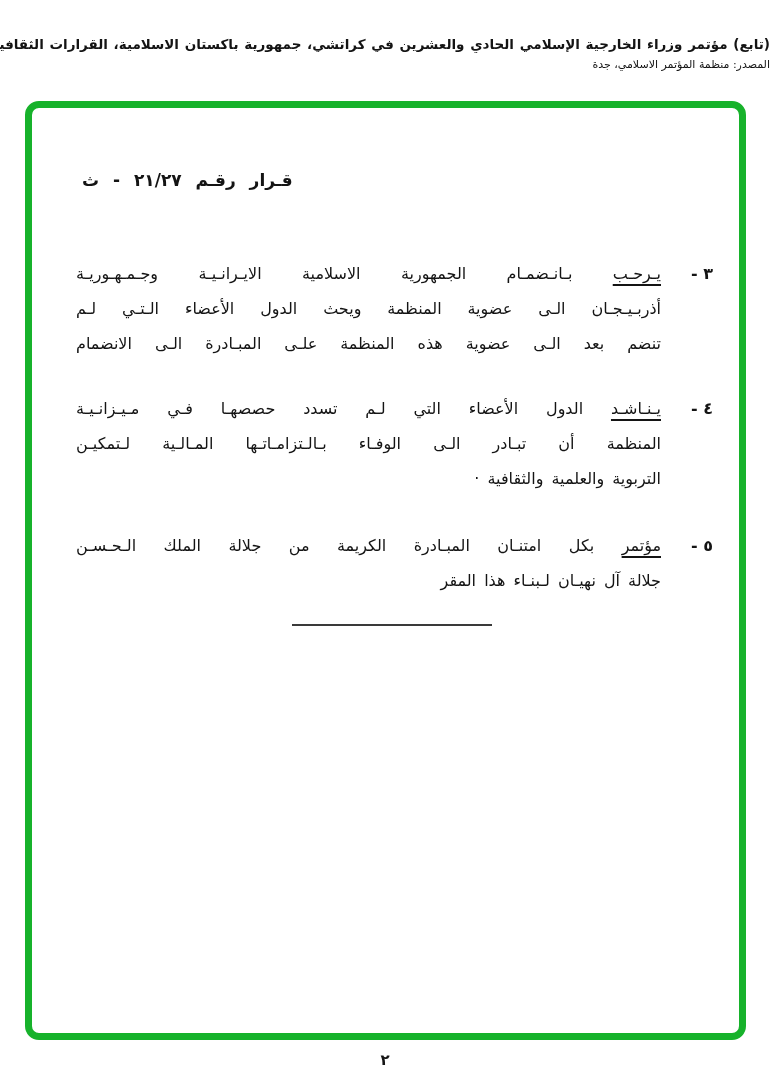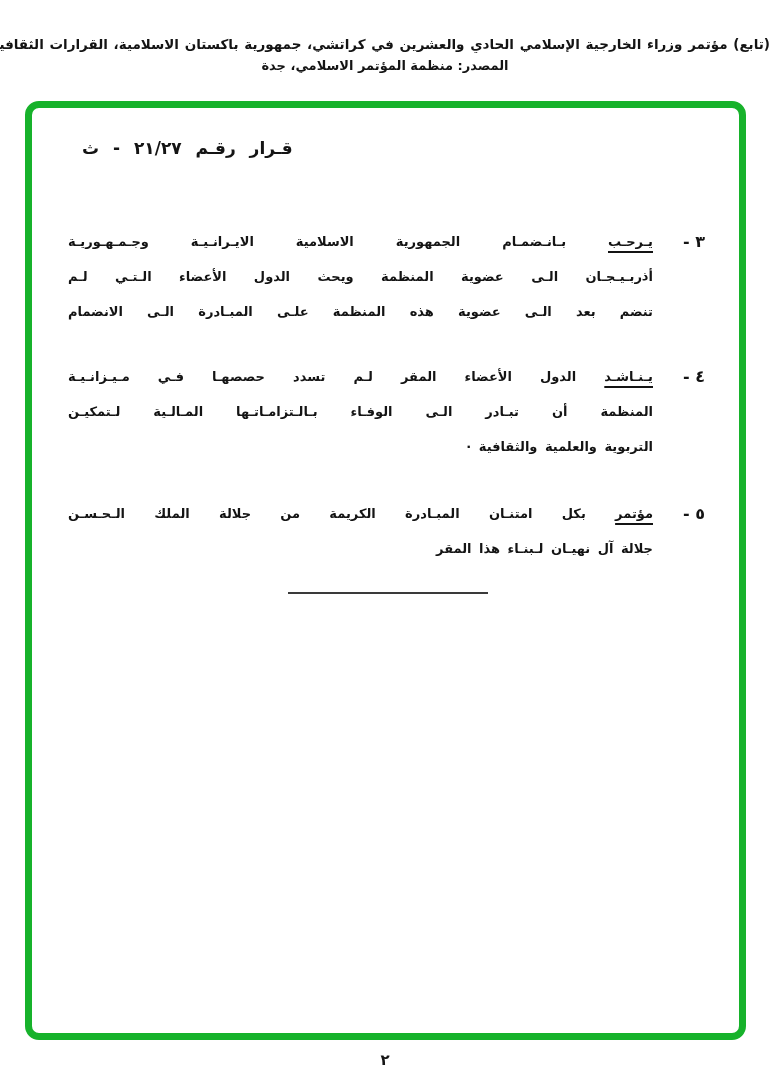--- a/index.html
+++ b/index.html
@@ -23,37 +23,39 @@
     text-align: center;
   }
   .header-line1 {
     font-size: 13.5px;
     font-weight: bold;
     word-spacing: 1px;
     white-space: nowrap;
   }
   .header-line2 {
     margin-top: 6px;
-    font-size: 13px;
-    font-weight: bold;
+    font-size: 11px;
+    font-weight: normal;
+    text-align: right;
   }
   
   .frame {
     position: absolute;
     box-sizing: border-box;
     left: 25px; top: 101px;
     width: 721px; height: 939px;
     border: 7px solid #17b22b;
     border-radius: 14px;
     background: #ffffff;
   }
   .frame-content {
     box-sizing: border-box;
     width: 100%; height: 100%;
-    padding: 30px 34px 0 38px;
+    padding: 30px 26px 0 38px;
+    margin-top: 32px;
   }
   
   .title {
     direction: rtl;
     width: fit-content;
     position: relative;
     left: 12px;
     float: left;
     font-size: 17px;
     font-weight: bold;
@@ -77,22 +79,22 @@
     width: 52px;
     font-size: 16px;
     font-weight: bold;
     line-height: 35px;
     text-align: right;
     letter-spacing: 3px;
   }
   .item-text {
     flex: none;
     width: 585px;
-    font-size: 13px;
-    font-weight: bold;
+    font-size: 16px;
+    font-weight: normal;
     line-height: 35px;
     word-spacing: 3px;
   }
   .line {
     text-align: justify;
     text-align-last: justify;
   }
   .line.last {
     text-align: right;
     text-align-last: auto;
@@ -139,21 +141,21 @@
         <div class="item-text">
           <div class="line"><span class="lead">يـرحـب</span><span> بـانـضمـام الجمهورية الاسلامية الايـرانـيـة وجـمـهـوريـة</span></div>
           <div class="line">أذربـيـجـان الـى عضوية المنظمة ويحث الدول الأعضاء الـتـي لـم</div>
           <div class="line">تنضم بعد الـى عضوية هذه المنظمة علـى المبـادرة الـى الانضمام</div>
         </div>
       </div>
 
       <div class="item item-4">
         <div class="item-marker">٤ -</div>
         <div class="item-text">
-          <div class="line"><span class="lead">يـنـاشـد</span><span> الدول الأعضاء المقر لـم تسدد حصصهـا فـي مـيـزانـيـة</span></div>
+          <div class="line"><span class="lead">يـنـاشـد</span><span> الدول الأعضاء التي لـم تسدد حصصهـا فـي مـيـزانـيـة</span></div>
           <div class="line">المنظمة أن تبـادر الـى الوفـاء بـالـتزامـاتـها المـالـية لـتمكيـن</div>
           <div class="line last">التربوية والعلمية والثقافية ·</div>
         </div>
       </div>
 
       <div class="item item-5">
         <div class="item-marker">٥ -</div>
         <div class="item-text">
           <div class="line"><span class="lead">مؤتمر</span><span> بكل امتنـان المبـادرة الكريمة من جلالة الملك الـحـسـن</span></div>
           <div class="line last">جلالة آل نهيـان لـبنـاء هذا المقر</div>

